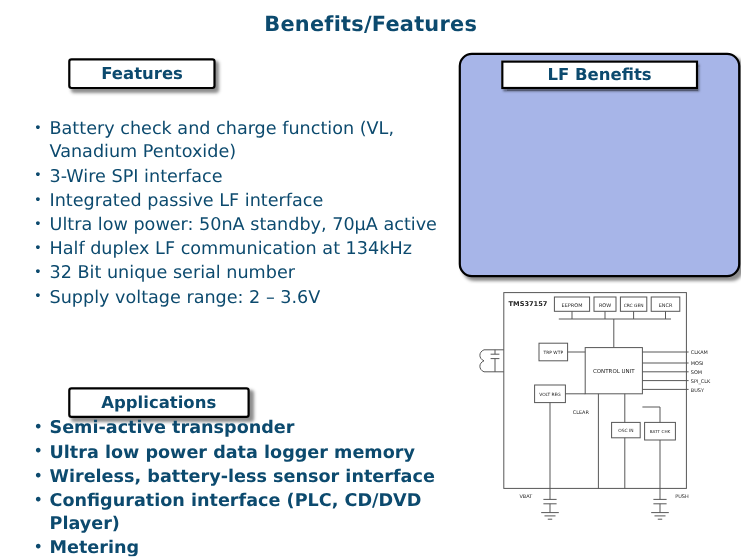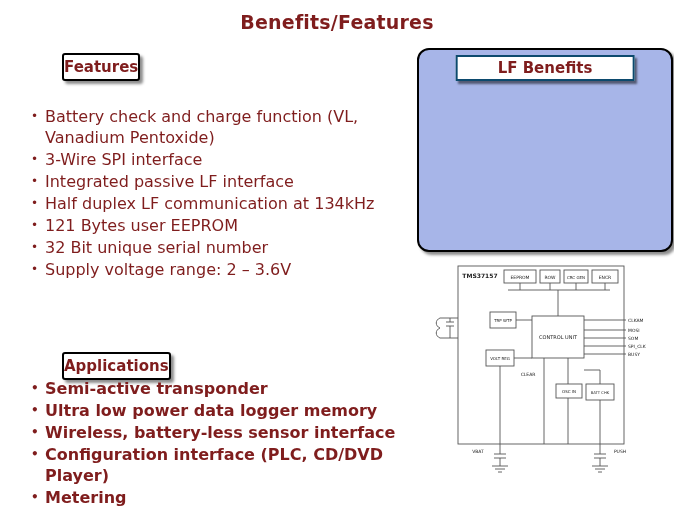--- a/index.html
+++ b/index.html
@@ -1,65 +1,65 @@
 <!DOCTYPE html>
 <html><head>
 <meta charset="utf-8">
 <style>
   html,body{margin:0;padding:0;background:#fff;}
   .slide{
     position:relative;width:674px;height:506px;background:#ffffff;
-    font-family:"DejaVu Sans","Liberation Sans",sans-serif;color:#7f1d1d;overflow:hidden;
+    font-family:"DejaVu Sans","Liberation Sans",sans-serif;color:#0c4a6e;overflow:hidden;
   }
   .slide-title{
     position:absolute;top:11px;left:0;width:100%;text-align:center;
     font-size:19px;font-weight:bold;letter-spacing:.2px;
   }
   .heading-box{
     position:absolute;background:#fff;border:2px solid #000;border-radius:3px;
     box-shadow:3px 3px 3px rgba(0,0,0,.45);
-    font-weight:bold;font-size:15px;padding:3px 0;white-space:nowrap;
+    font-weight:bold;font-size:15px;padding:3px 28px;white-space:nowrap;
   }
   #features-box{left:62px;top:53px;}
   #applications-box{left:62px;top:324px;margin-top:28px;}
   ul.bullets{position:absolute;margin:18px;padding:0;list-style:none;font-size:16px;line-height:21px;}
   ul.bullets li{position:relative;padding-left:17px;margin-bottom:1px;white-space:pre-line;}
   ul.bullets li::before{content:"•";position:absolute;left:3px;top:0;font-size:12px;}
   #features-list{left:10px;top:88px;width:372px;}
   #applications-list{left:10px;top:360px;width:420px;font-weight:bold;}
   .lf-panel{
     position:absolute;left:417px;top:48px;width:252px;height:200px;
     background:#a7b5e8;border:2px solid #000;border-radius:12px;
     box-shadow:3px 3px 3px rgba(0,0,0,.45);
   }
   .lf-header{
     position:absolute;left:50%;transform:translateX(-50%);top:5px;
-    background:#fff;border:2px solid #0c4a6e;box-shadow:2px 3px 2px rgba(0,0,0,.5);
+    background:#fff;border:2px solid #000000;box-shadow:2px 3px 2px rgba(0,0,0,.5);
     font-weight:bold;font-size:15px;padding:2px 40px;white-space:nowrap;
   }
   .lf-list{left:16px;top:42px;width:226px;}
   .diagram-wrap{position:absolute;left:428px;top:258px;width:242px;height:240px;background:#fff;}
   svg text{font-family:"DejaVu Sans","Liberation Sans",sans-serif;}
 </style>
 </head>
 <body>
 
 <div class="slide">
 
   <div class="slide-title">Benefits/Features</div>
 
   <div class="heading-box" id="features-box">Features</div>
 
   <ul class="bullets" id="features-list">
     <li>Battery check and charge function (VL,
 Vanadium Pentoxide)</li>
     <li>3-Wire SPI interface</li>
     <li>Integrated passive LF interface</li>
+    <li>Ultra low power: 50nA standby, 70µA active</li>
     <li>Half duplex LF communication at 134kHz</li>
-    <li>121 Bytes user EEPROM</li>
     <li>32 Bit unique serial number</li>
     <li>Supply voltage range: 2 – 3.6V</li>
   </ul>
 
   <div class="heading-box" id="applications-box">Applications</div>
 
   <ul class="bullets" id="applications-list">
     <li>Semi-active transponder</li>
     <li>Ultra low power data logger memory</li>
     <li>Wireless, battery-less sensor interface</li>

